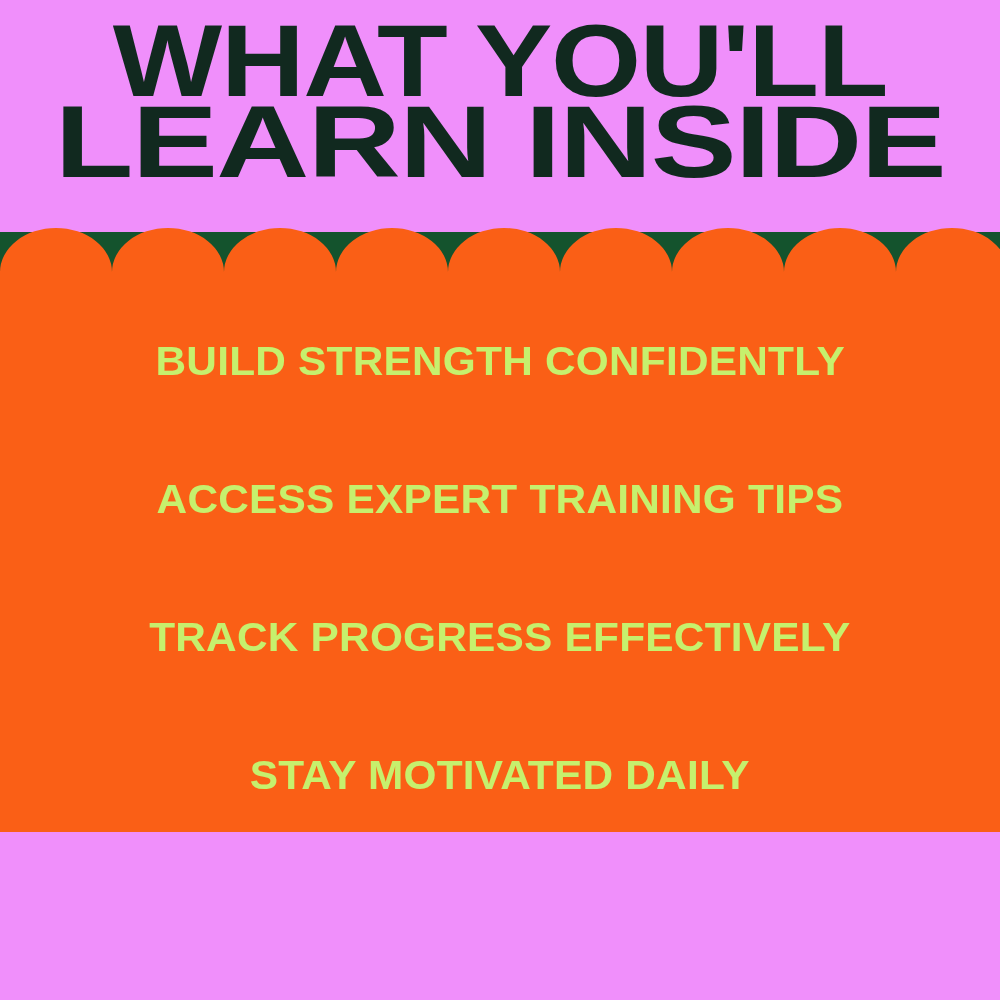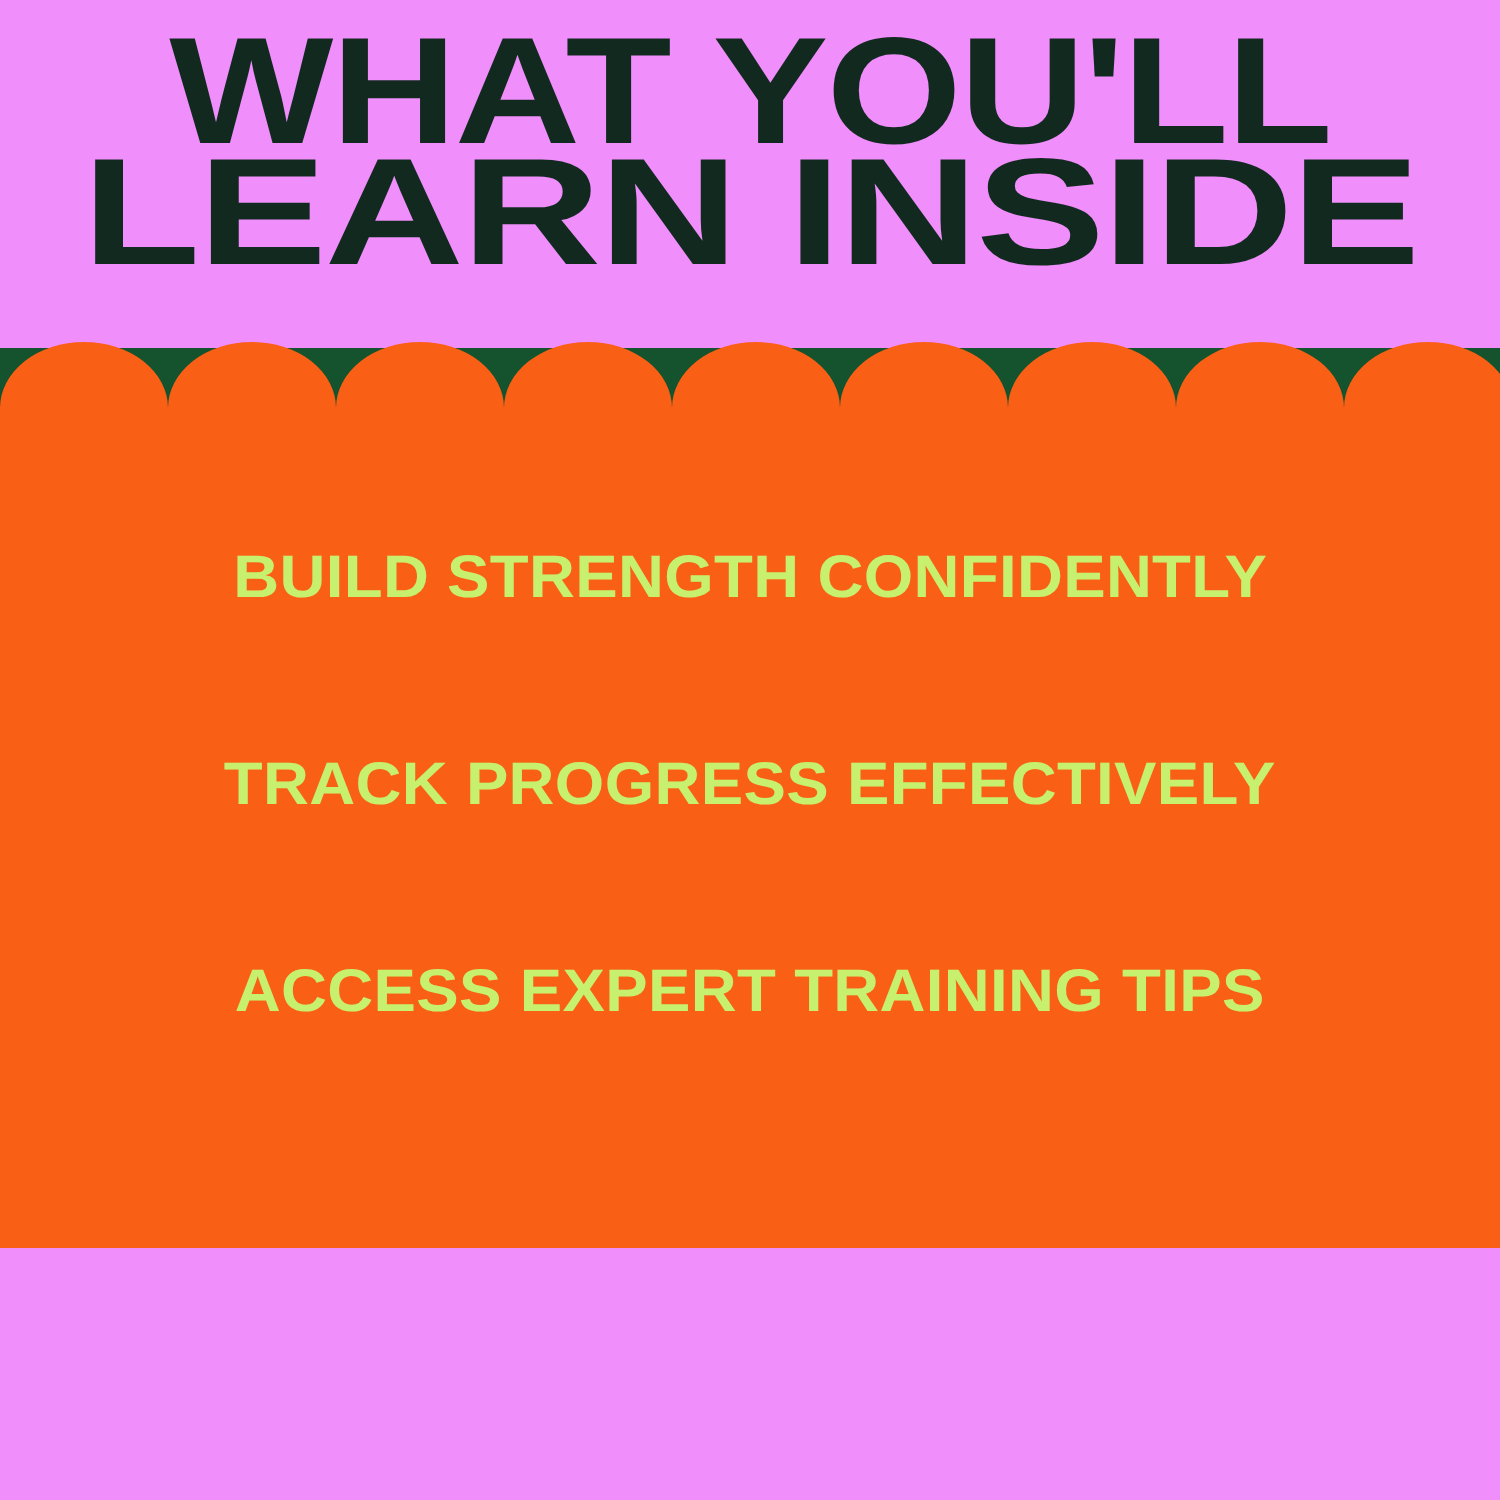--- a/index.html
+++ b/index.html
@@ -78,21 +78,21 @@
   .scallop-svg {
     display: block;
     width: 1000px;
     height: 1000px;
   }
 
   
   .benefits {
     position: absolute;
     left: 0;
-    top: 316px;
+    top: 292px;
     width: 1000px;
     z-index: 3;
     display: flex;
     flex-direction: column;
     align-items: center;
   }
 
   .benefit-item {
     width: 1000px;
     height: 138px;
@@ -147,23 +147,26 @@
   </div>
 
   <div class="benefits">
 
     <div class="benefit-item">
       <span class="benefit-text">BUILD STRENGTH CONFIDENTLY</span>
     </div>
 
 
     <div class="benefit-item">
+      <span class="benefit-text">ACCESS EXPERT TRAINING TIPS</span>
+    </div>
+
+    <div class="benefit-item">
       <span class="benefit-text">TRACK PROGRESS EFFECTIVELY</span>
     </div>
 
     <div class="benefit-item">
-      <span class="benefit-text">ACCESS EXPERT TRAINING TIPS</span>
+      <span class="benefit-text">STAY MOTIVATED DAILY</span>
     </div>
-
 
   </div>
 
 </div>
 
 </body></html>

